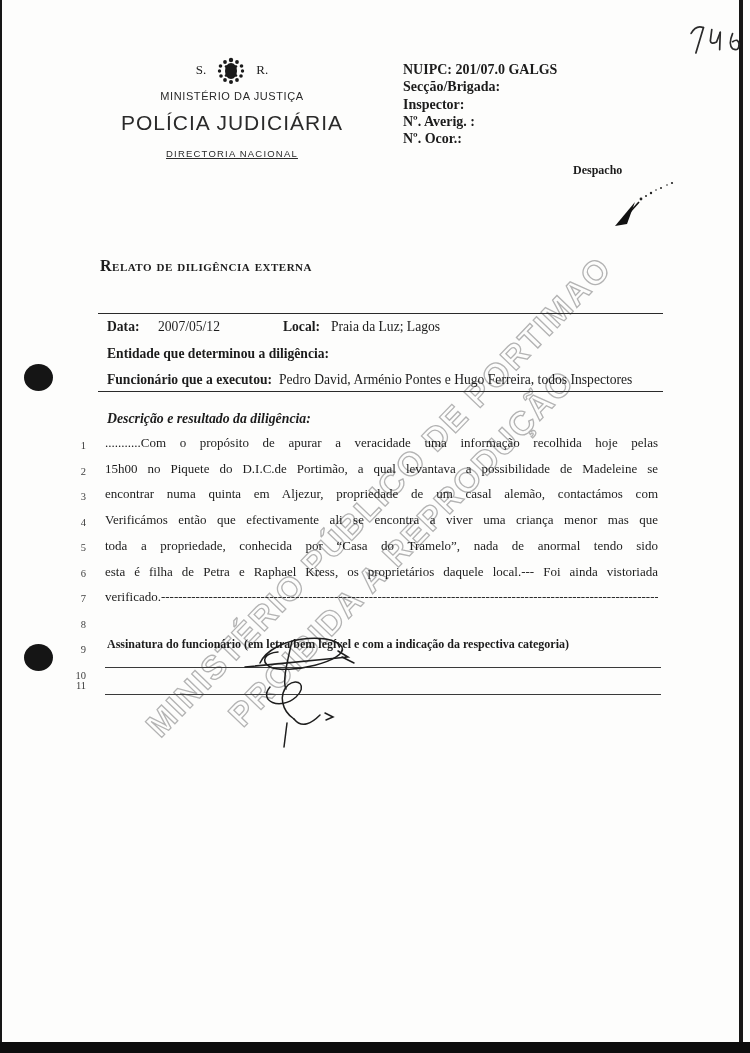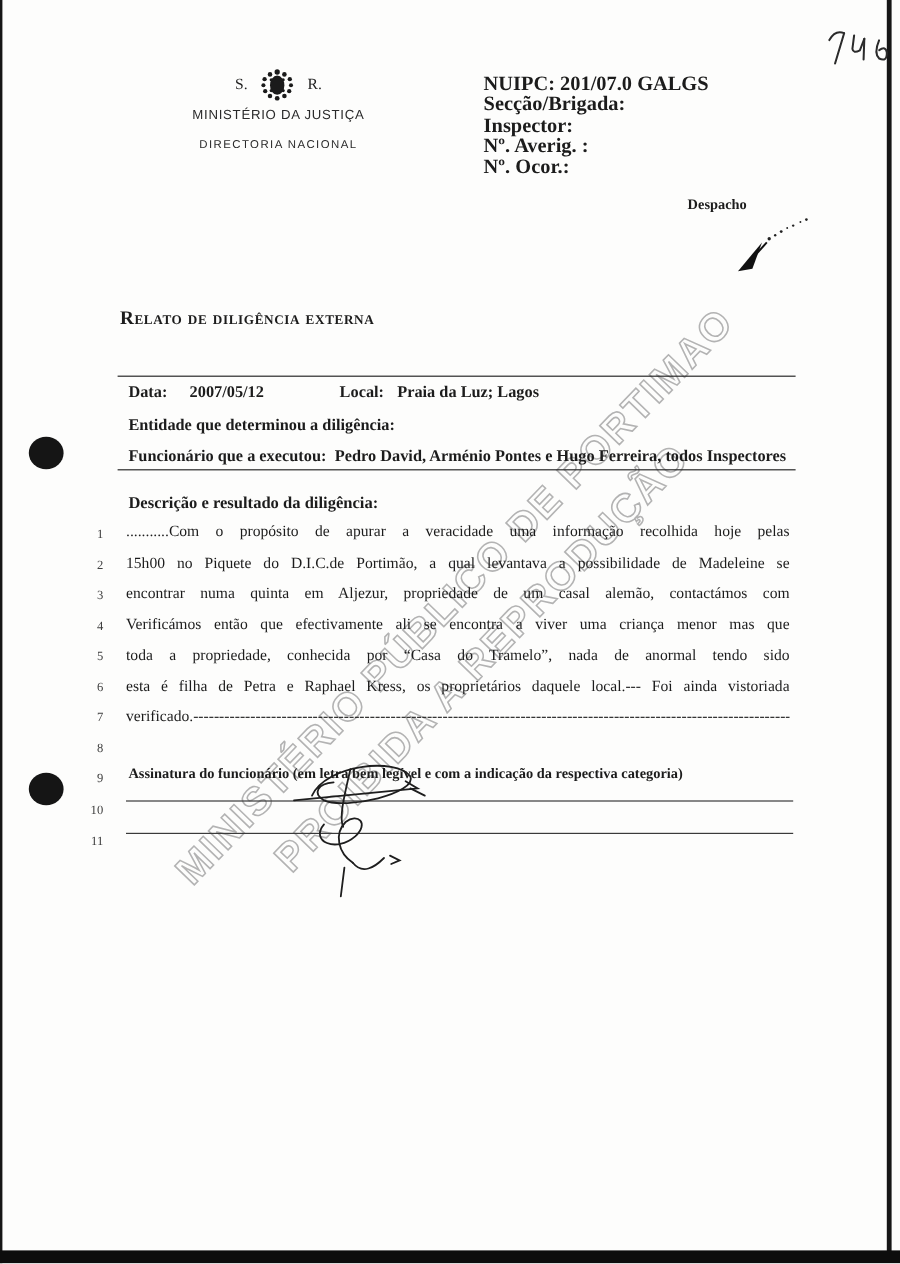--- a/index.html
+++ b/index.html
@@ -24,52 +24,52 @@
   .punch.bot { left: 24px; top: 644px; }
 
   
   .pagenum-svg { position: absolute; left: 688px; top: 16px; }
 
   
   .hdr-left { position: absolute; left: 112px; top: 56px; width: 240px; text-align: center; font-family: "Liberation Sans", sans-serif; }
   .sr-row { display: flex; align-items: center; justify-content: center; gap: 8px; height: 28px; font-family: "Liberation Serif", serif; font-size: 13px; color: #222; }
   .ministry { margin-top: 6px; font-size: 11px; letter-spacing: 0.6px; color: #2a2a2a; }
   .org { margin-top: 9px; font-size: 21px; letter-spacing: 1px; color: #2a2a2a; }
-  .directorate { margin-top: 13px; font-size: 9.5px; letter-spacing: 1.2px; color: #2a2a2a; }
-
-  
-  .hdr-right { position: absolute; left: 403px; top: 61px; font-size: 17px; font-weight: bold; line-height: 17.3px; }
+  .directorate { margin-top: 13px; font-size: 9.5px; letter-spacing: 1.2px; color: #2a2a2a; text-decoration: underline; }
+
+  
+  .hdr-right { position: absolute; left: 403px; top: 61px; font-size: 14px; font-weight: bold; line-height: 17.3px; }
   .despacho { position: absolute; left: 573px; top: 163px; font-size: 12px; font-weight: bold; }
   .penmark-svg { position: absolute; left: 605px; top: 178px; }
 
   
   .title {
     position: absolute; left: 100px; top: 257px; width: 560px;
     text-align: left; font-weight: bold; font-size: 16px;
     font-variant: small-caps; letter-spacing: 0.5px;
   }
 
   
   .rule { position: absolute; height: 0; border-top: 1.6px solid #2a2a2a; }
   .rule.form-top { left: 98px; top: 313px; width: 565px; }
   .rule.form-bot { left: 98px; top: 391px; width: 565px; }
 
   .frow { position: absolute; left: 107px; font-size: 13.6px; white-space: nowrap; }
   .frow b { font-weight: bold; }
-  .frow .val { font-weight: bold; }
+  .frow .val { font-weight: normal; }
   .row-data { top: 319px; }
   .row-data .v1 { position: absolute; left: 51px; }
   .row-data .l2 { position: absolute; left: 176px; font-weight: bold; }
   .row-data .v2 { position: absolute; left: 224px; }
   .row-ent { top: 346px; font-weight: bold; }
   .row-func { top: 372px; }
   .row-func .val { margin-left: 7px; }
 
   
-  .desc-head { position: absolute; left: 107px; top: 411px; font-size: 13.8px; font-weight: bold; }
+  .desc-head { position: absolute; left: 107px; top: 411px; font-size: 13.8px; font-weight: bold; font-style: italic; }
   .body-lines { position: absolute; left: 105px; top: 430px; width: 553px; font-size: 13px; }
   .bline {
     height: 25.72px; line-height: 25.72px;
     text-align: justify; text-align-last: justify;
     word-spacing: -0.5px; white-space: nowrap; overflow: hidden;
   }
   .bline.lastline { text-align-last: left; letter-spacing: 0; }
 
   
   .sig-label { position: absolute; left: 107px; top: 637px; font-size: 12px; font-weight: bold; white-space: nowrap; }
@@ -141,20 +141,21 @@
           <circle cx="17" cy="25" r="2"></circle>
           <circle cx="12" cy="9.5" r="1.3"></circle>
             <circle cx="22" cy="9.5" r="1.3"></circle>
           <circle cx="12" cy="18.5" r="1.3"></circle>
             <circle cx="22" cy="18.5" r="1.3"></circle>
         </g>
       </svg>
       <span>R.</span>
     </div>
     <div class="ministry">MINISTÉRIO DA JUSTIÇA</div>
+    <div class="org">POLÍCIA JUDICIÁRIA</div>
     <div class="directorate">DIRECTORIA NACIONAL</div>
   </div>
 
   <div class="hdr-right">
     <div>NUIPC: 201/07.0 GALGS</div>
     <div>Secção/Brigada:</div>
     <div>Inspector:</div>
     <div>Nº. Averig. :</div>
     <div>Nº. Ocor.:</div>
   </div>
@@ -221,15 +222,15 @@
   <div class="lnum" style="top:440px">1</div>
   <div class="lnum" style="top:466px">2</div>
   <div class="lnum" style="top:491px">3</div>
   <div class="lnum" style="top:517px">4</div>
   <div class="lnum" style="top:542px">5</div>
   <div class="lnum" style="top:568px">6</div>
   <div class="lnum" style="top:593px">7</div>
   <div class="lnum" style="top:619px">8</div>
   <div class="lnum" style="top:644px">9</div>
   <div class="lnum" style="top:670px">10</div>
-  <div class="lnum" style="top:696px">11</div>
+  <div class="lnum" style="top:680px">11</div>
 
 </div>
 
 </body></html>

